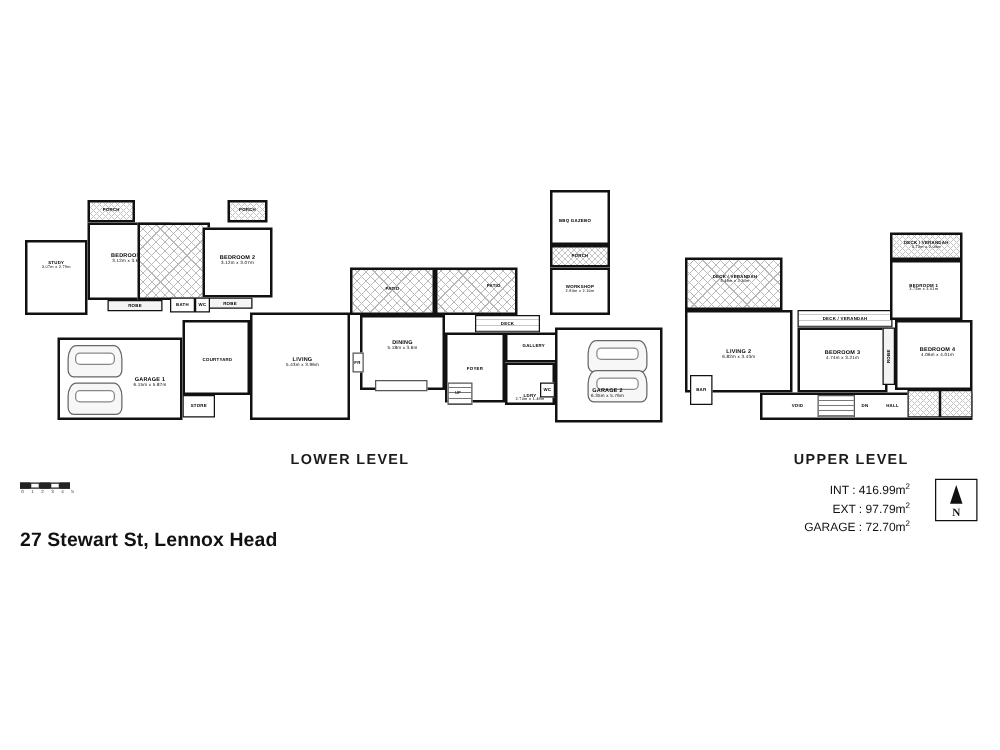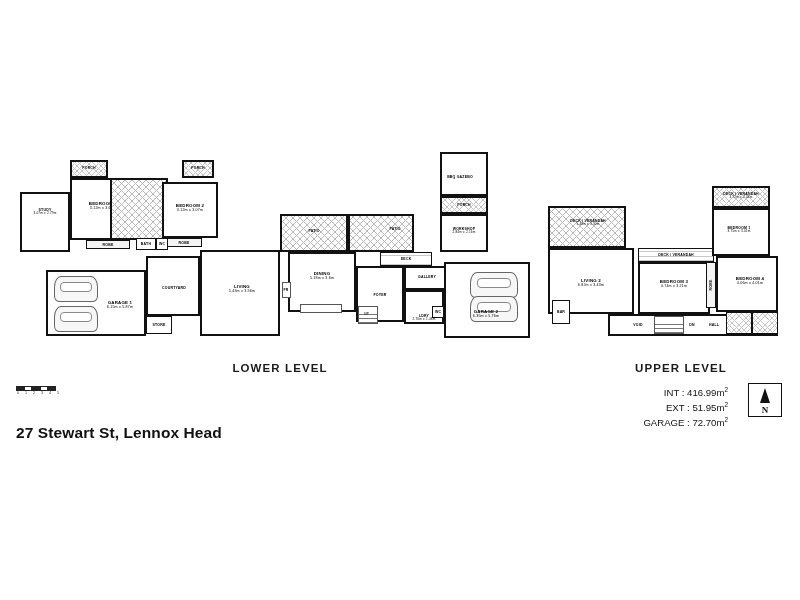--- a/index.html
+++ b/index.html
@@ -449,21 +449,21 @@
 
   <div class="address">27 Stewart St, Lennox Head</div>
 
   <div class="areas">
     <div class="row">
       <span>INT :</span>
       <span>416.99m</span><sup>2</sup>
     </div>
     <div class="row">
       <span>EXT :</span>
-      <span>51.95m</span><sup>2</sup>
+      <span>97.79m</span><sup>2</sup>
     </div>
     <div class="row">
       <span>GARAGE :</span>
       <span>72.70m</span><sup>2</sup>
     </div>
   </div>
 
   <div class="north">
     <div class="tri"></div>
     <div class="n">N</div>

